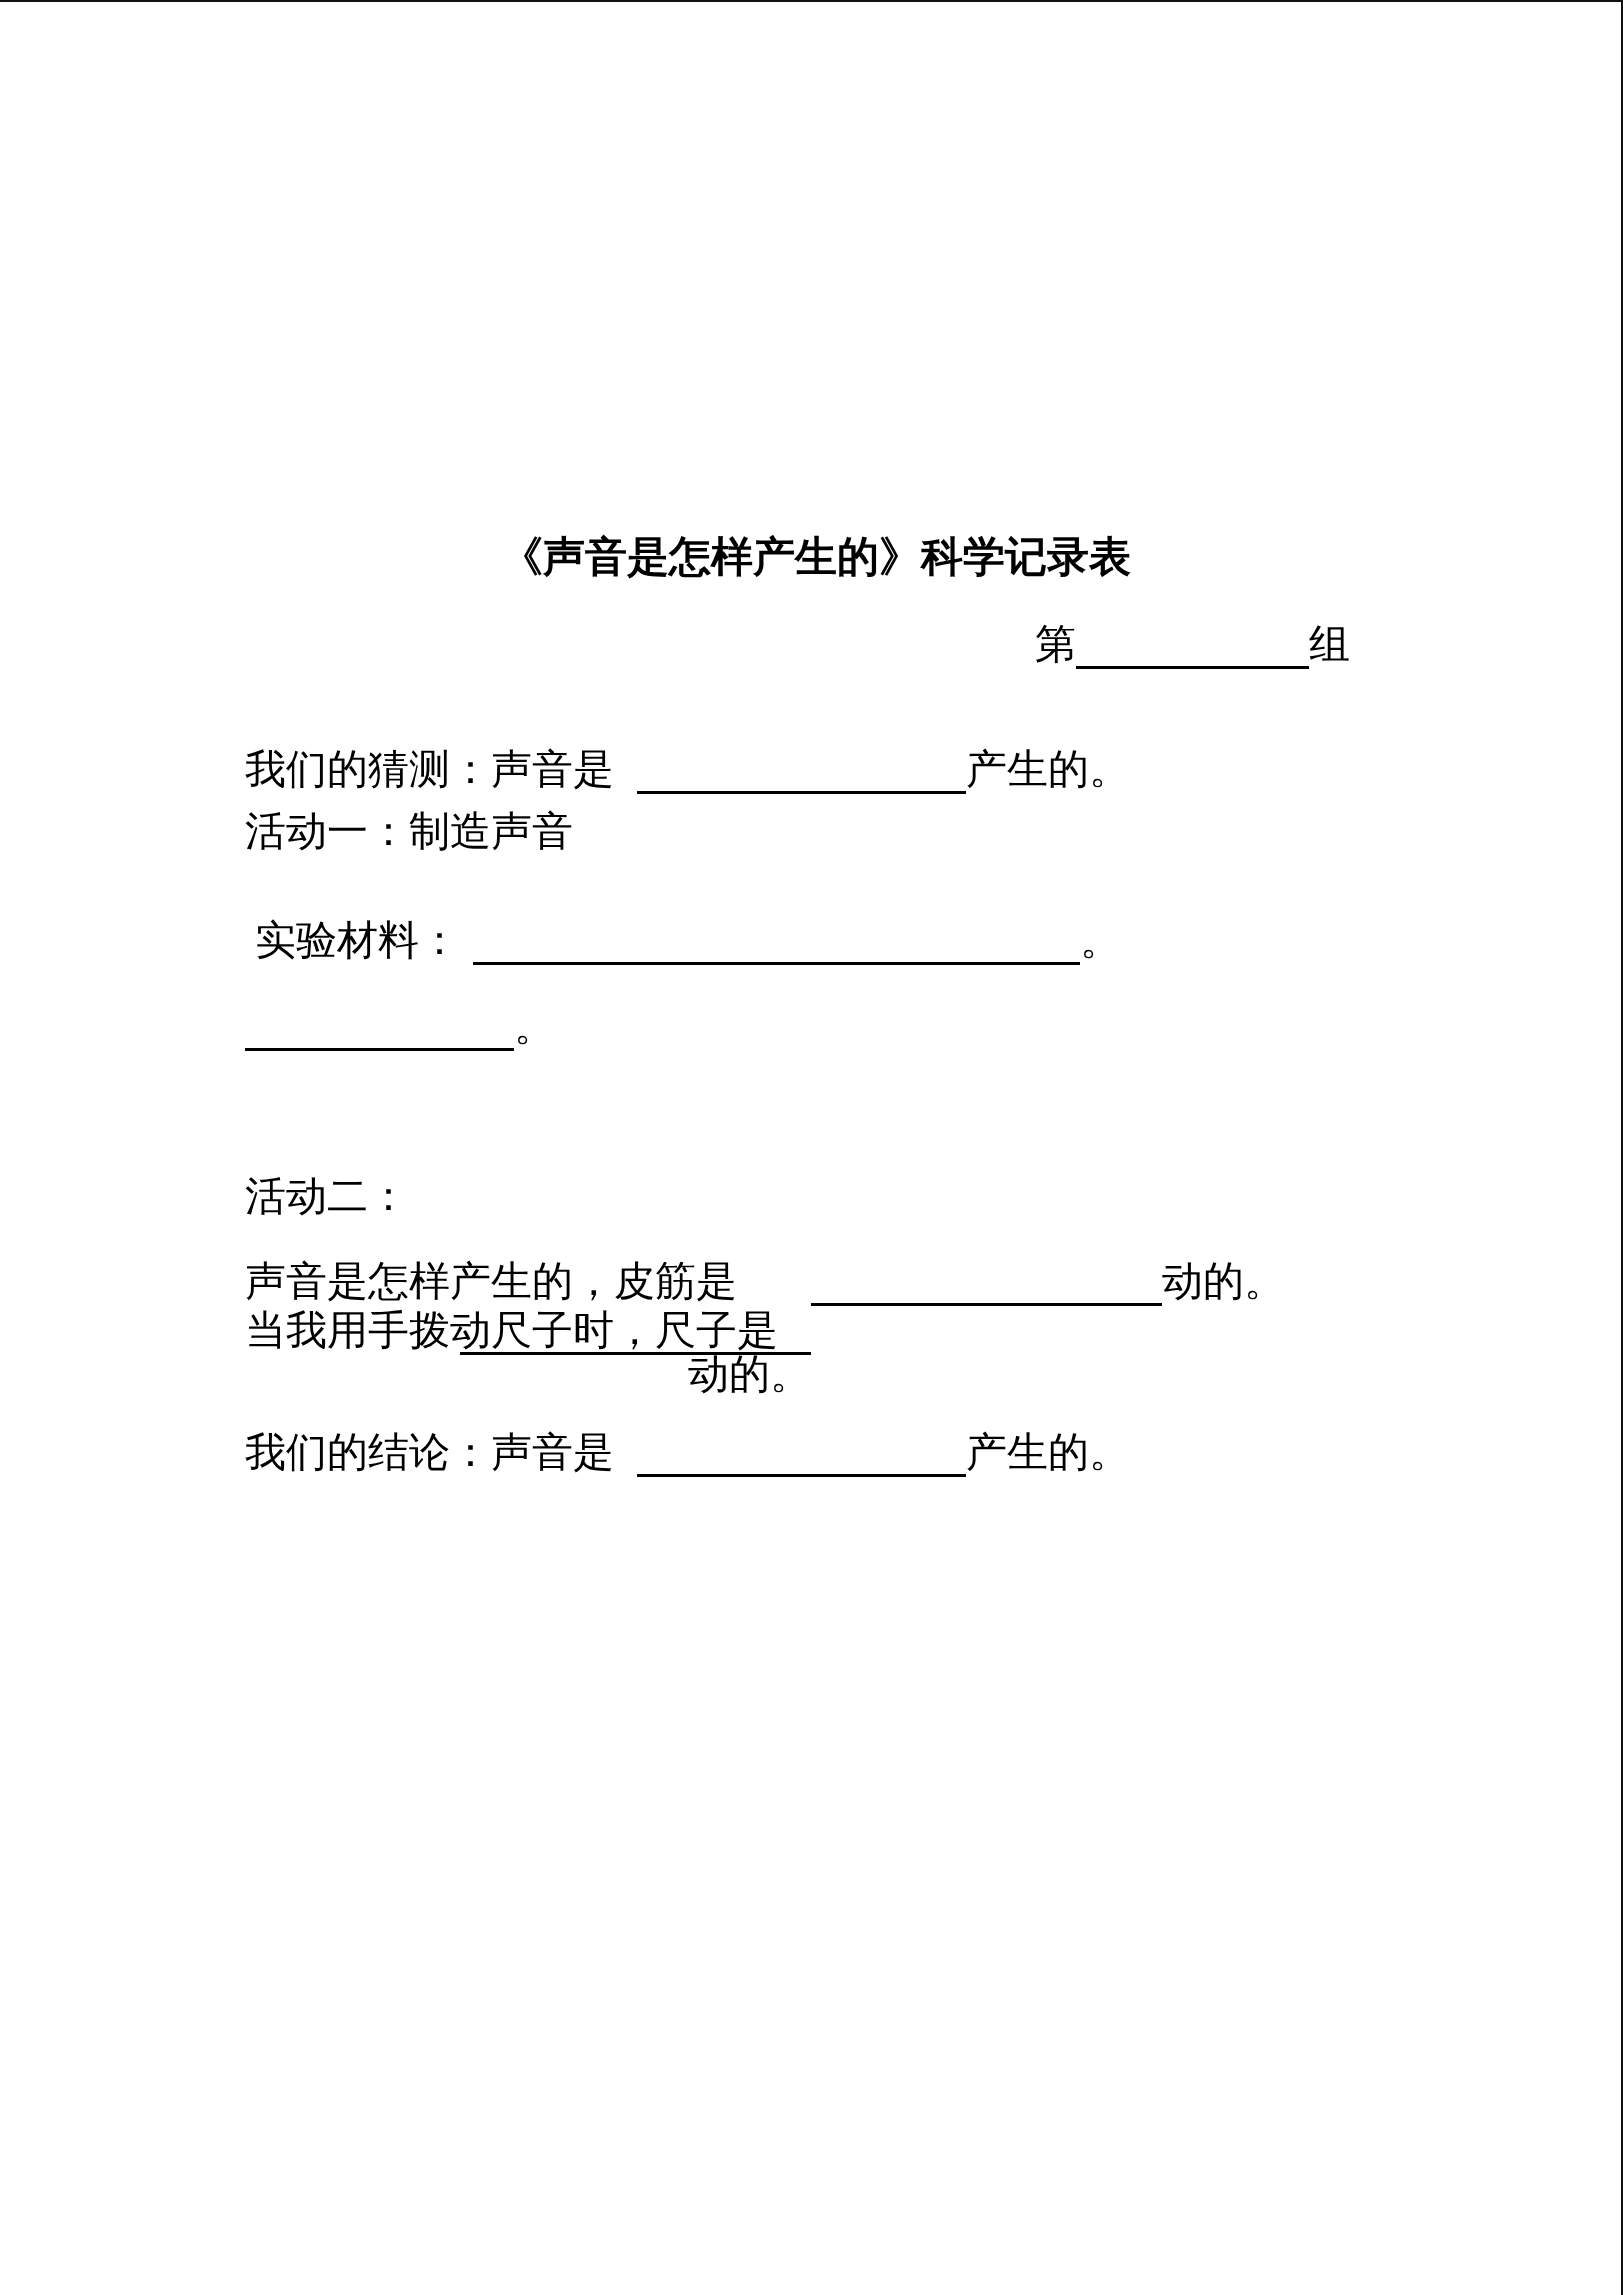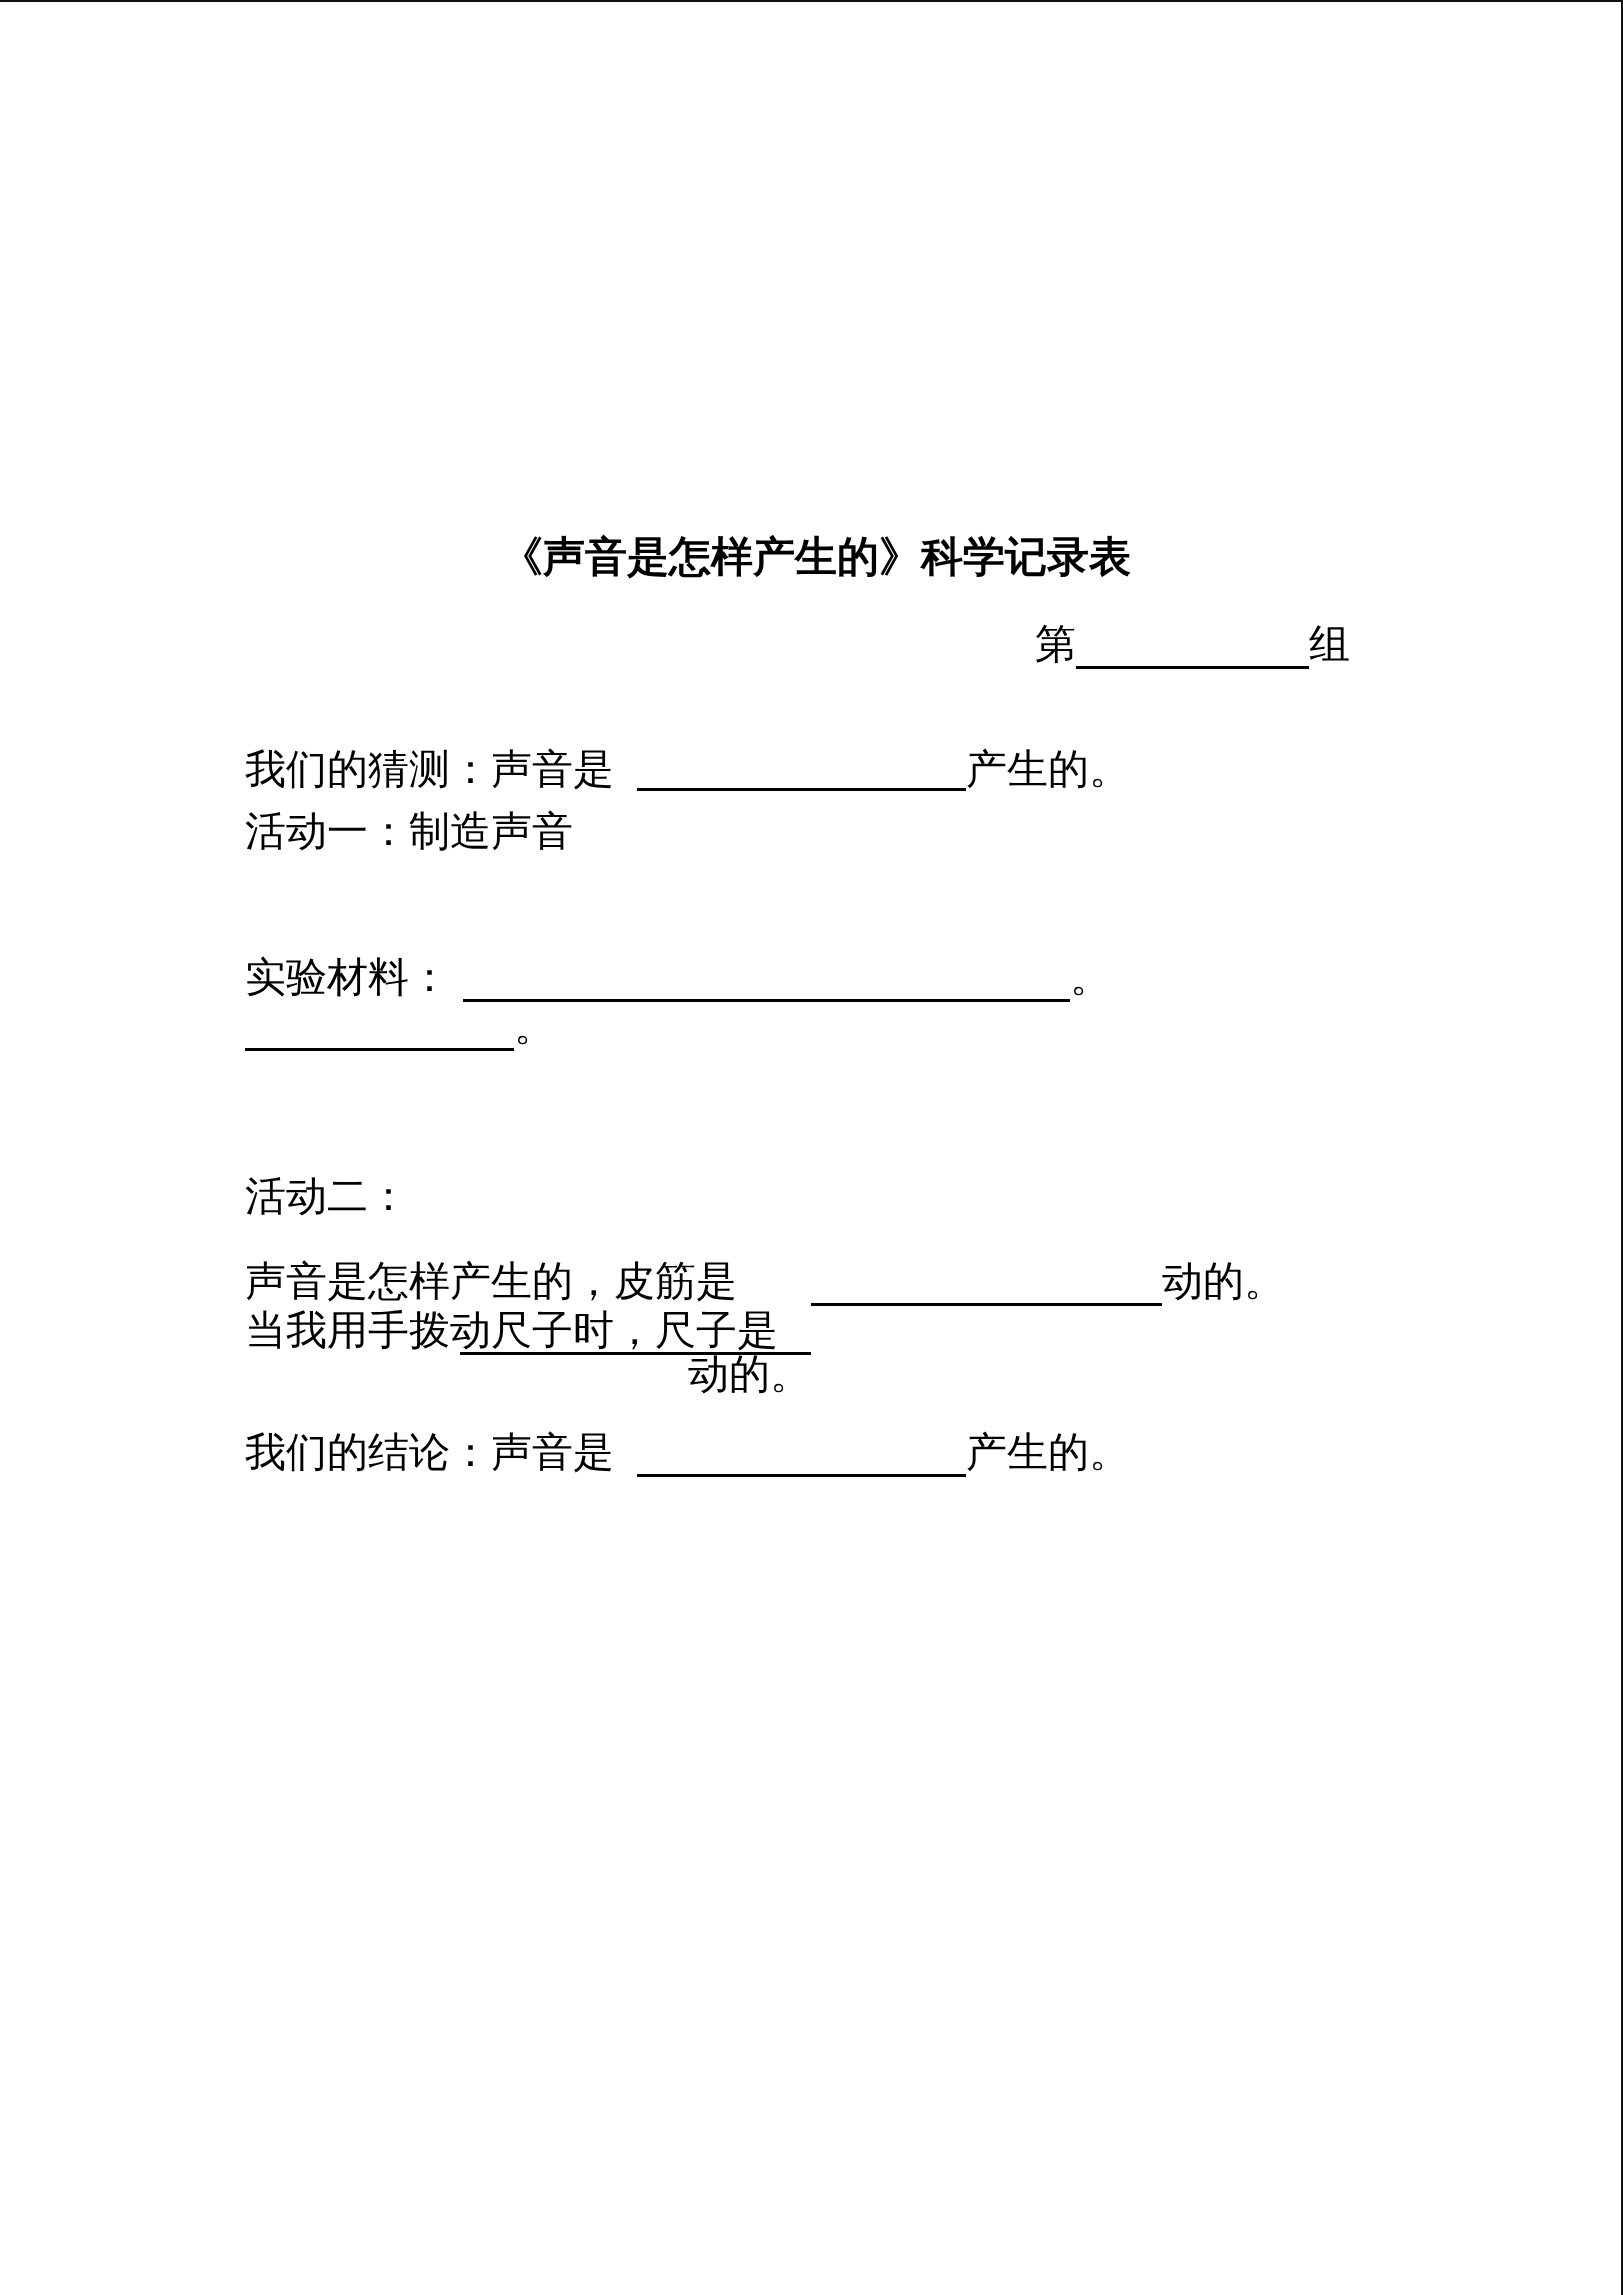--- a/index.html
+++ b/index.html
@@ -61,33 +61,33 @@
 </div>
 
 <div class="line" style="left:1035px; top:622px;">
   <span class="seg">第</span>
   <span class="blank" style="width:233px;">
     <span></span>
   </span>
   <span class="seg">组</span>
 </div>
 
-<div class="line" style="left:245px; top:747px;align-items:center;">
+<div class="line" style="left:245px; top:747px;">
   <span class="seg" style="width:392px;">我们的猜测：声音是</span>
   <span class="blank" style="width:329px;">
     <span></span>
   </span>
   <span class="seg">产生的。</span>
 </div>
 
 <div class="line" style="left:245px; top:809px;">
   <span>活动一：制造声音</span>
 </div>
 
-<div class="line" style="left:245px; top:918px;margin-top:37px;">
+<div class="line" style="left:255px; top:918px;">
   <span class="seg" style="width:218px;">实验材料：</span>
   <span class="blank" style="width:607px;">
     <span></span>
   </span>
   <span class="seg">。</span>
 </div>
 
 <div class="line" style="left:245px; top:1004px;">
   <span class="blank" style="width:269px;">
     <span></span>

